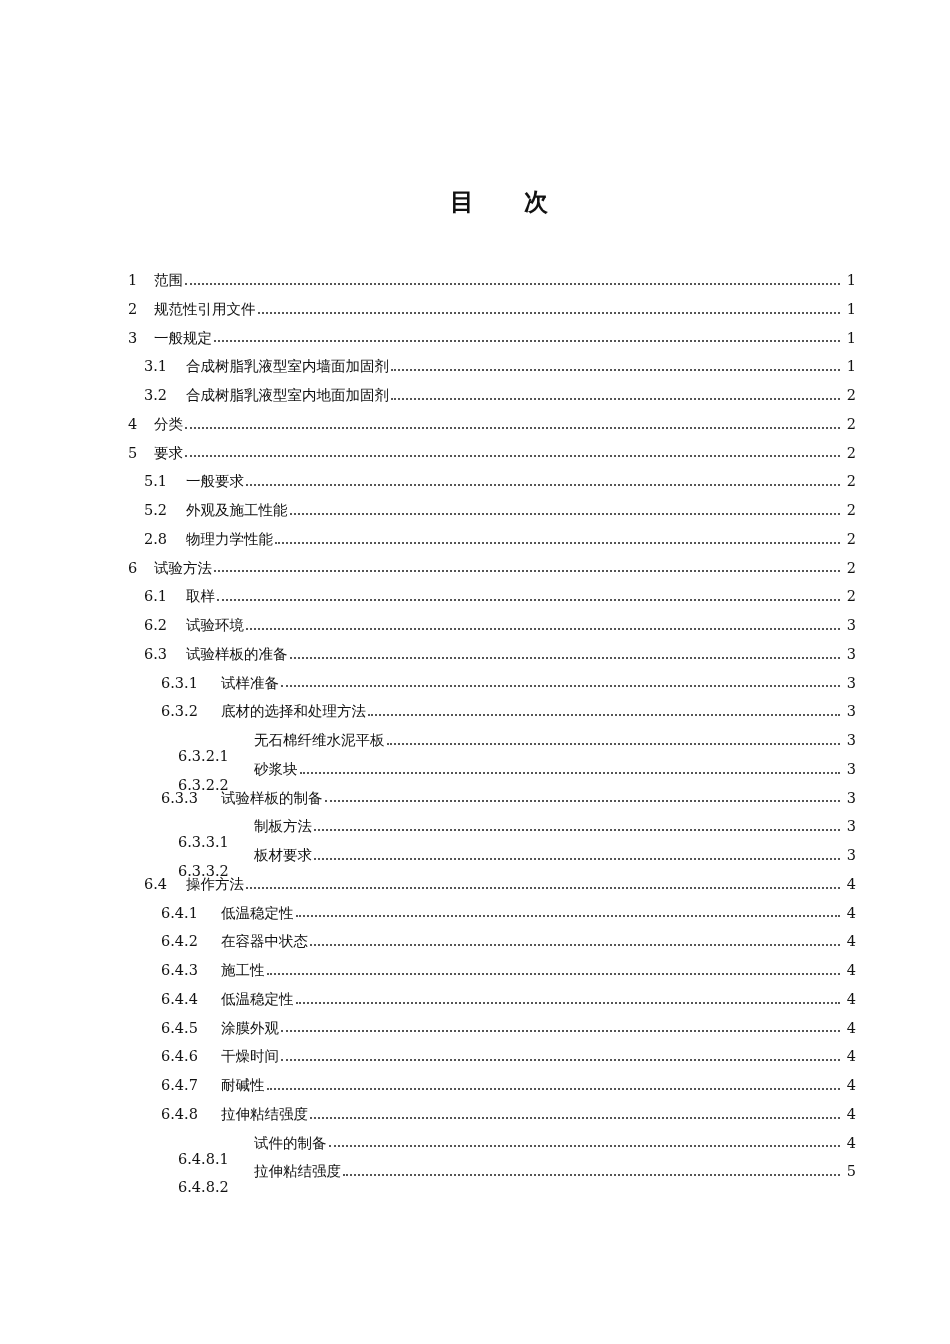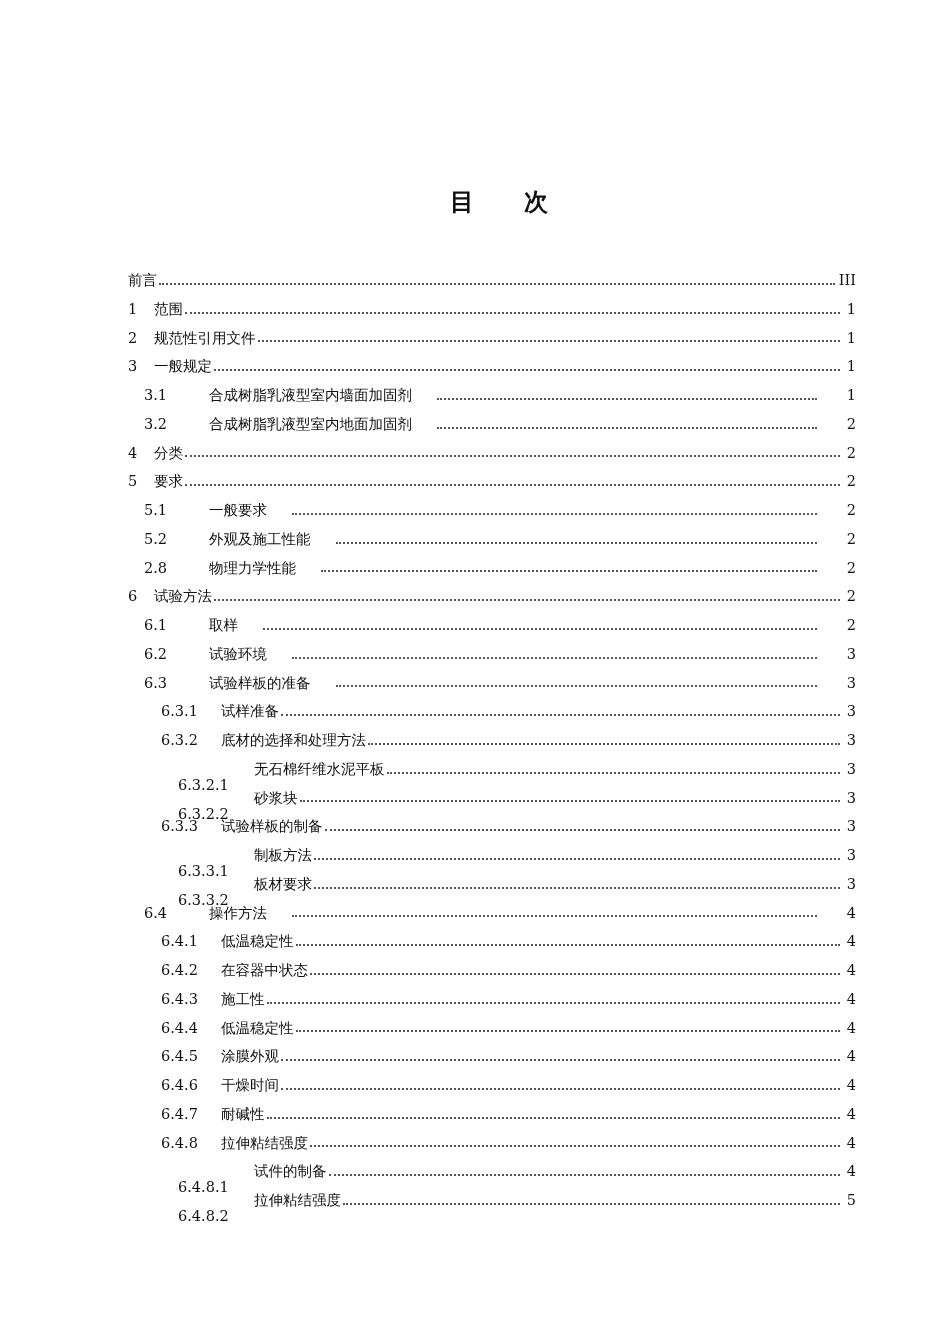--- a/index.html
+++ b/index.html
@@ -12,42 +12,36 @@
     .title .gap { width: 50px; }
     .toc { position: absolute; top: 266px; left: 128px; width: 728px; }
     .row { position: relative; height: 28.75px; display: flex; align-items: center;
            font-size: 14.5px; line-height: 1; }
     .row .num { white-space: pre; }
     .row .label { white-space: nowrap; }
     .row .leader { flex: 1; margin: 0 4px 0 2px; height: 1px; align-self: center;
                    border-bottom: 2px dotted #555; transform: translateY(3px); }
     .row .page { min-width: 12px; text-align: right; }
     .lvl0 .num { width: 26px; }
-    .lvl1 { padding-left: 16px; gap: 23px; }
+    .lvl1 { padding-left: 16px; }
     .lvl1 .num { width: 42px; }
     .lvl2 { padding-left: 33px; }
     .lvl2 .num { width: 60px; }
     .lvl3 { padding-left: 50px; }
     .lvl3 .num { width: 76px; margin-top: 32px; }
   </style>
 </head>
 <body>
 
 <div class="title">
   <span>目</span><span class="gap"></span><span>次</span>
 </div>
 
 <div class="toc" id="toc">
     <div class="row lvl0">
-      <span class="num" style="width: 0px;"></span>
-      <span class="label">前言</span>
-      <span class="leader"></span>
-      <span class="page">III</span>
-    </div>
-    <div class="row lvl0">
       <span class="num">1</span>
       <span class="label">范围</span>
       <span class="leader"></span>
       <span class="page">1</span>
     </div>
     <div class="row lvl0">
       <span class="num">2</span>
       <span class="label">规范性引用文件</span>
       <span class="leader"></span>
       <span class="page">1</span>

